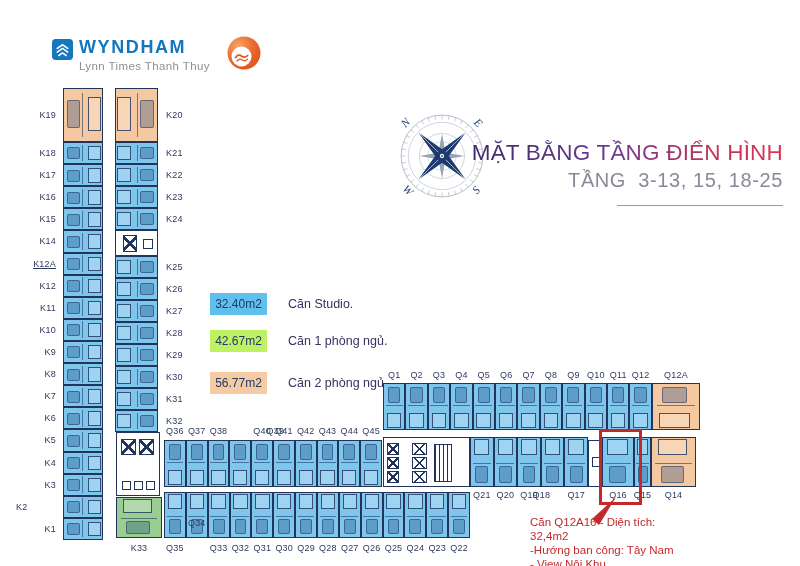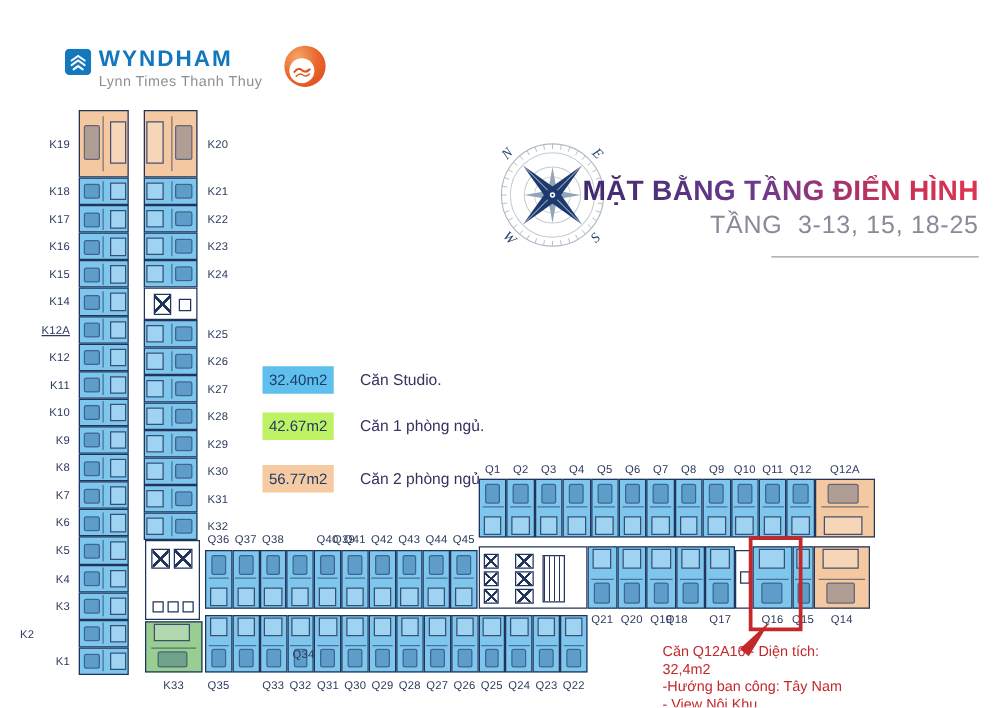--- a/index.html
+++ b/index.html
@@ -6,21 +6,21 @@
   #stage{position:relative;width:800px;height:566px;background:#ffffff;overflow:hidden;
          font-family:"Liberation Sans",sans-serif;}
 
   
   .wynd-name{position:absolute;left:79px;top:37px;font-size:18px;font-weight:bold;
              color:#1277BE;letter-spacing:1.6px;}
   .wynd-sub{position:absolute;left:79px;top:60px;font-size:11.5px;color:#8b9097;letter-spacing:.4px;}
   .onsen-name{position:absolute;left:271px;top:40px;font-size:21px;font-weight:600;color:#1b1d22;}
 
   .title-wrap{position:absolute;right:17px;top:140px;text-align:right;z-index:2;}
-  .main-title{font-size:22.5px;font-weight:bold;letter-spacing:.2px;white-space:pre;
+  .main-title{font-size:22.5px;font-weight:normal;letter-spacing:.2px;white-space:pre;
       background:linear-gradient(90deg,#3E2A6E 0%,#6c3a8e 45%,#c63058 78%,#DD3550 100%);
       -webkit-background-clip:text;background-clip:text;color:transparent;-webkit-text-fill-color:transparent;}
   .sub-title{font-size:20px;color:#8e8799;margin-top:3px;letter-spacing:.6px;white-space:pre;}
   .title-rule{width:166px;height:1px;background:#9a9aa5;margin:13px 0 0 auto;}
 
   
   .legend{position:absolute;left:210px;top:293px;z-index:2;}
   .legend-row{position:absolute;left:0;display:flex;align-items:center;}
   .legend-box{width:57px;height:22px;display:flex;align-items:center;justify-content:center;
               font-size:12px;color:#1e3a66;}
@@ -454,21 +454,21 @@
         <div class="fa"></div>
         <div class="fb"></div>
         <div class="fc"></div>
       </div>
       <div class="plan-label" style="left: 154.9px; top: 543px; width: 40px; text-align: center;">Q35</div>
       <div class="unit cor-t" style="left: 185.86px; top: 492px; width: 21.86px; height: 46px; background: rgb(126, 198, 236);">
         <div class="fa"></div>
         <div class="fb"></div>
         <div class="fc"></div>
       </div>
-      <div class="plan-label" style="left: 176.76px; top: 518px; width: 40px; text-align: center; margin-left: 46px;">Q34</div>
+      <div class="plan-label" style="left: 176.76px; top: 518px; width: 40px; text-align: center;">Q34</div>
       <div class="unit cor-t" style="left: 207.72px; top: 492px; width: 21.86px; height: 46px; background: rgb(126, 198, 236);">
         <div class="fa"></div>
         <div class="fb"></div>
         <div class="fc"></div>
       </div>
       <div class="plan-label" style="left: 198.62px; top: 543px; width: 40px; text-align: center;">Q33</div>
       <div class="unit cor-t" style="left: 229.58px; top: 492px; width: 21.86px; height: 46px; background: rgb(126, 198, 236);">
         <div class="fa"></div>
         <div class="fb"></div>
         <div class="fc"></div>

